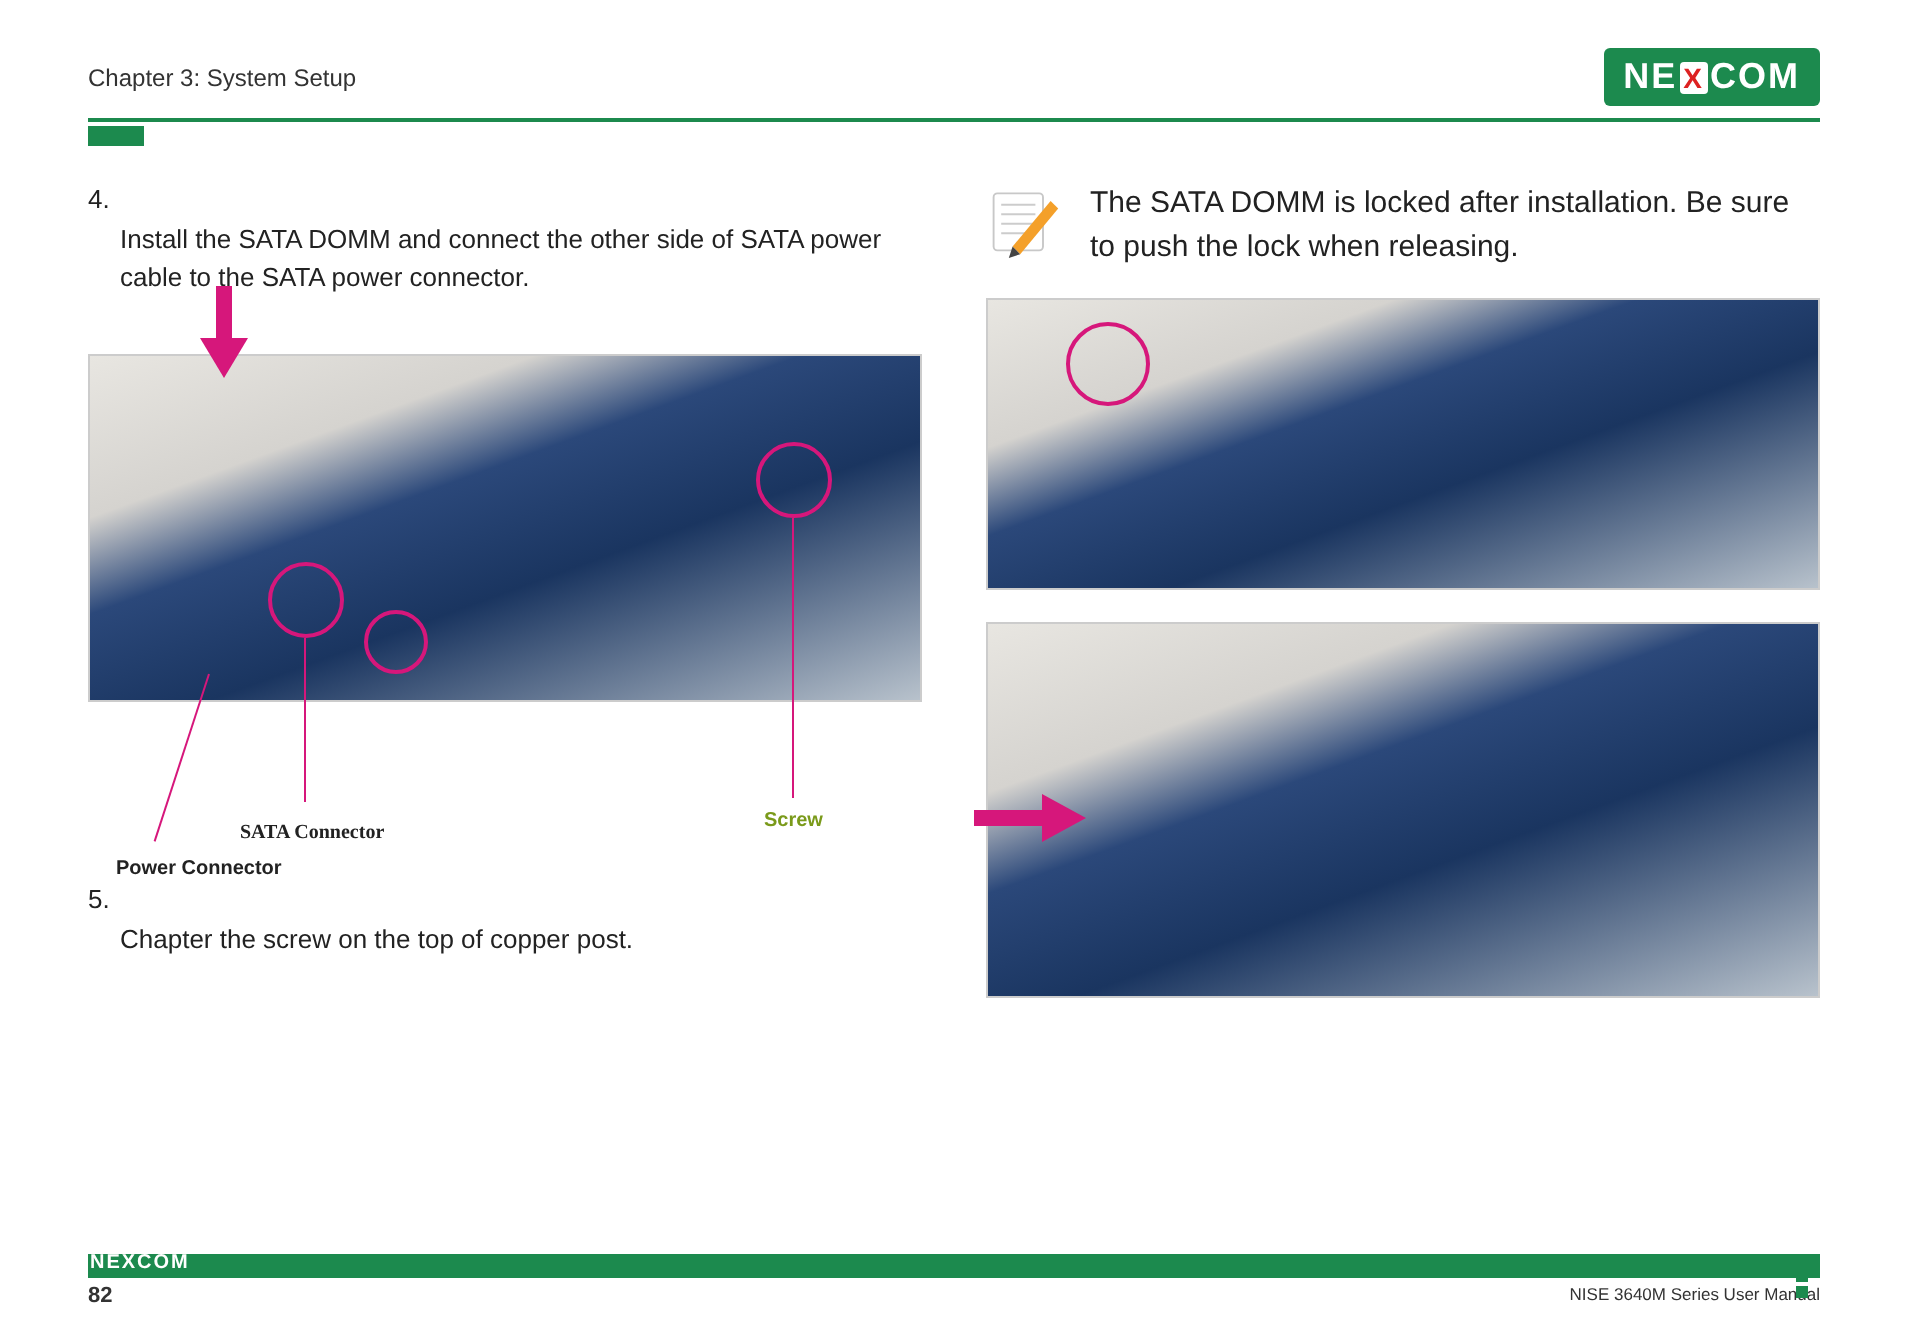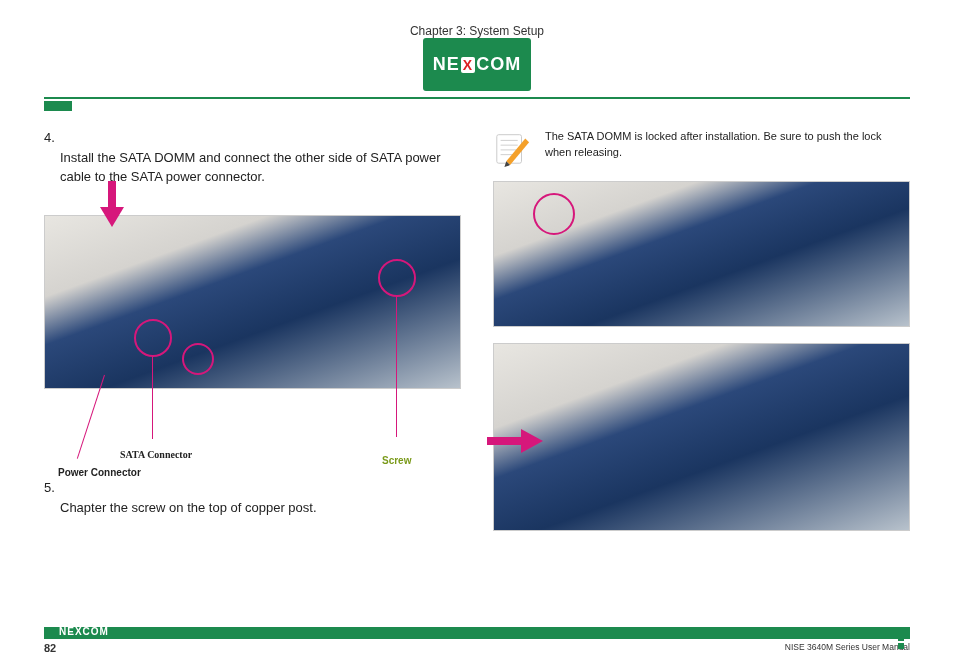--- a/index.html
+++ b/index.html
@@ -13,34 +13,33 @@
     overflow: hidden;
   }
   .page {
     padding: 24px 44px 0 44px;
   }
   .header-row {
     display: flex;
     justify-content: space-between;
     align-items: center;
     margin-bottom: 6px;
-    flex-direction: column;
   }
   .chapter {
     font-size: 12px;
     color: #333;
   }
   .logo {
     display: inline-flex;
     align-items: center;
     background: #1c8a4e;
     color: #fff;
     font-weight: 700;
     font-size: 18px;
-    padding: 16px 10px;
+    padding: 4px 10px;
     border-radius: 3px;
     letter-spacing: 1px;
     position: relative;
   }
   .logo .x {
     background: #fff;
     color: #d22;
     padding: 0 2px;
     margin: 0 1px;
     border-radius: 2px;
@@ -93,35 +92,35 @@
   }
   .arrow {
     position: absolute;
   }
   .arrow svg { display: block; }
   .lbl {
     font-size: 10px;
     font-weight: 700;
     position: absolute;
   }
-  .lbl.green { color: #7a9a1a; margin-top: 12px; }
+  .lbl.green { color: #7a9a1a; }
   .note-row {
     display: flex;
     gap: 14px;
     align-items: flex-start;
     margin-bottom: 14px;
   }
   .note-icon {
     flex: 0 0 38px;
     height: 38px;
     position: relative;
   }
   .note-icon svg { width: 38px; height: 38px; }
   .note-text {
-    font-size: 11px;
+    font-size: 15px;
     line-height: 1.45;
     flex: 1;
   }
   .leader {
     position: absolute;
     background: #d6177b;
     width: 1px;
   }
   .footer {
     position: absolute;
@@ -130,21 +129,21 @@
     right: 44px;
   }
   .footer-bar {
     height: 12px;
     background: #1c8a4e;
     margin-bottom: 3px;
     position: relative;
   }
   .footer-logo {
     position: absolute;
-    left: 15px;
+    left: 1px;
     top: -1px;
     color: #fff;
     font-weight: 700;
     font-size: 10px;
     letter-spacing: 1px;
   }
   .footer-sq {
     position: absolute;
     right: 0;
     top: 0;

